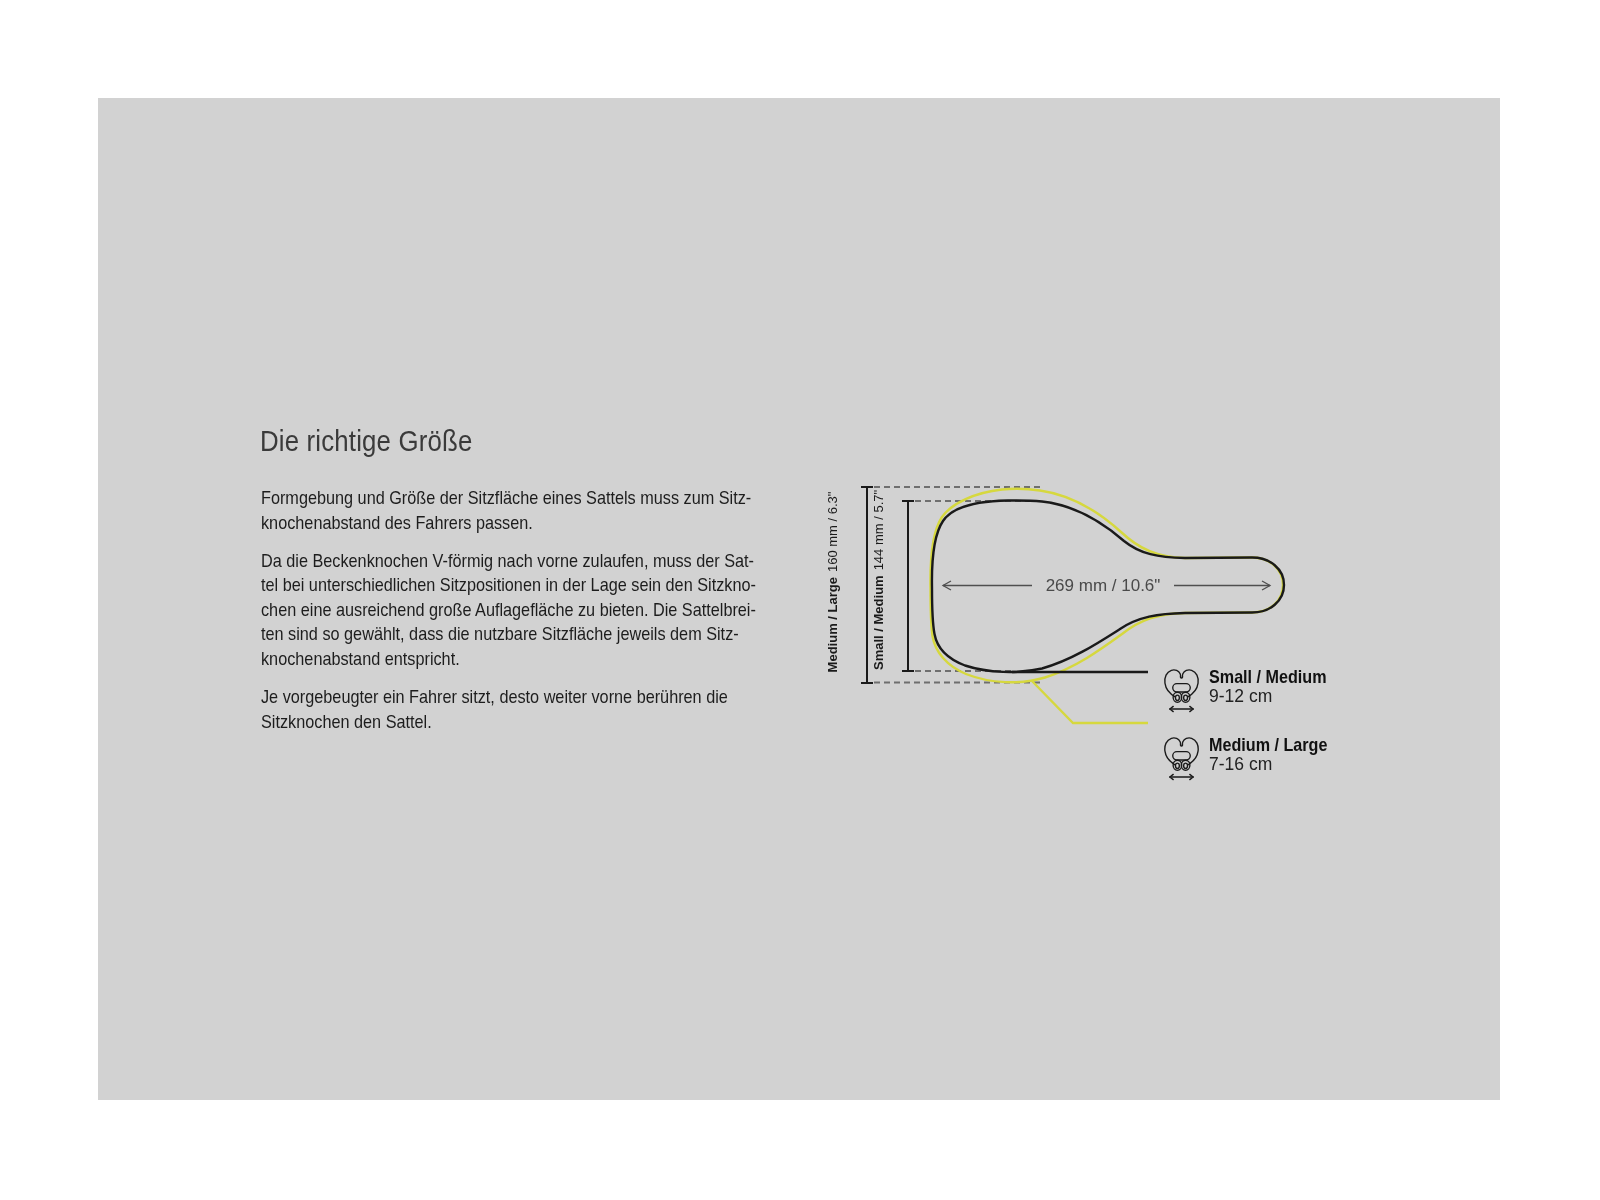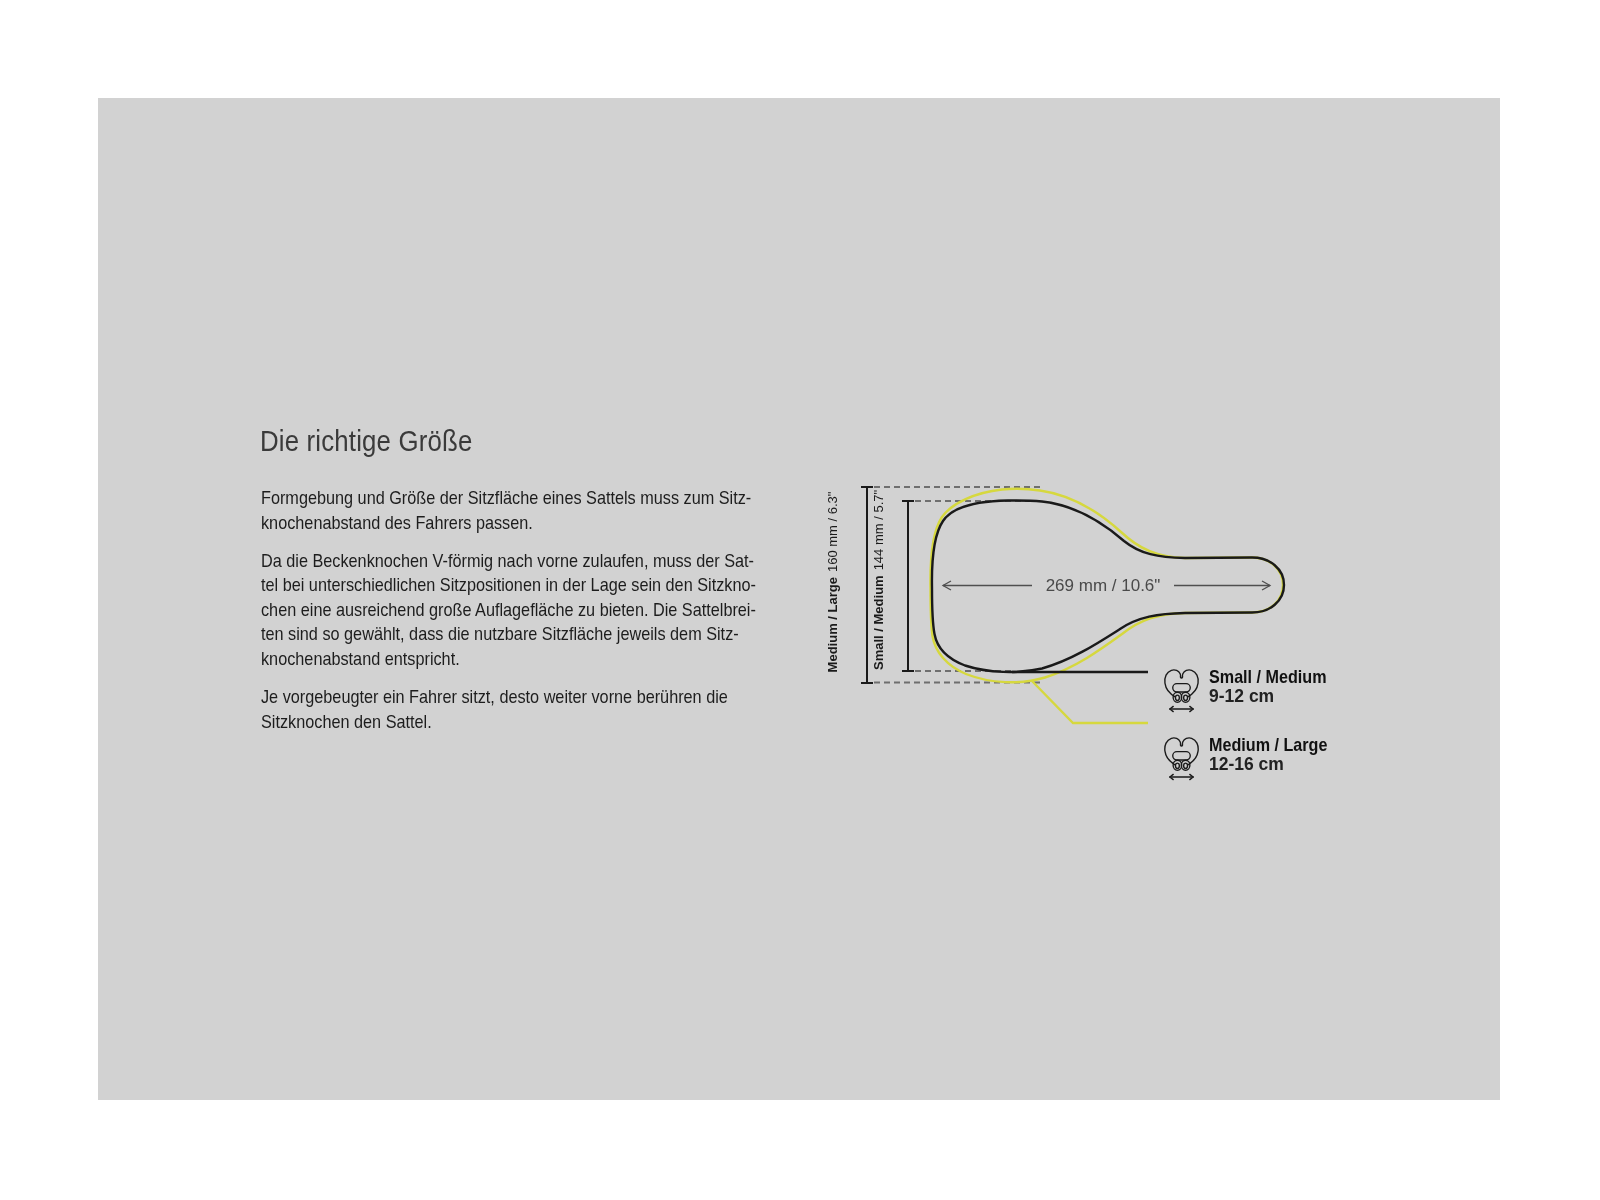--- a/index.html
+++ b/index.html
@@ -53,21 +53,21 @@
   }
   #legend-1 { top: 667px; }
   #legend-2 { top: 735px; }
   .pelvis-svg { width: 37px; height: 46px; flex: none; display: block; }
   .legend-label {
     font-size: 19px; font-weight: 700; color: #111111;
     line-height: 19.5px; white-space: nowrap;
     transform: scaleX(0.85); transform-origin: left top;
   }
   .legend-range {
-    font-size: 17.5px; font-weight: 700; color: #222222;
+    font-size: 17.5px; font-weight: 400; color: #222222;
     line-height: 19.5px; white-space: nowrap;
   }
 </style>
 </head>
 <body>
 
 <div class="canvas"></div>
 
 <h1 class="title">Die richtige Größe</h1>
 
@@ -186,15 +186,15 @@
       <ellipse cx="23.2" cy="30.5" rx="4.4" ry="5.2"></ellipse>
       <ellipse cx="14.8" cy="31" rx="2" ry="2.8"></ellipse>
       <ellipse cx="23.2" cy="31" rx="2" ry="2.8"></ellipse>
       <line x1="7" y1="42.5" x2="31" y2="42.5"></line>
       <path d="M10.5,39.8 L7,42.5 L10.5,45.2"></path>
       <path d="M27.5,39.8 L31,42.5 L27.5,45.2"></path>
     </g>
   </svg>
   <div>
     <div class="legend-label">Medium / Large</div>
-    <div class="legend-range">12-16 cm</div>
+    <div class="legend-range">7-16 cm</div>
   </div>
 </div>
 
 </body></html>

